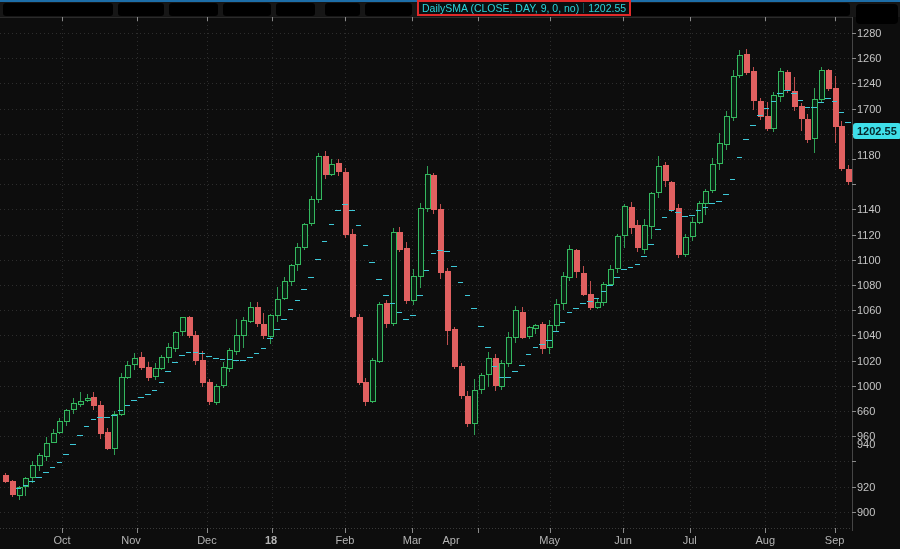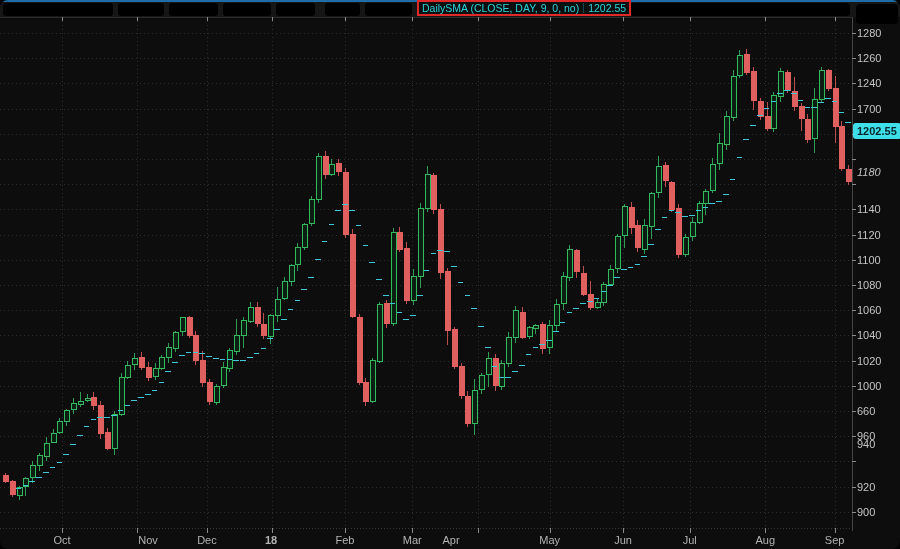--- a/index.html
+++ b/index.html
@@ -1,21 +1,20 @@
 <!DOCTYPE html>
 <html><head>
 <meta charset="utf-8">
 <style>
   html,body{margin:0;padding:0;background:#000;}
   *{box-sizing:border-box;}
   #window{
     position:relative;width:900px;height:549px;overflow:hidden;
     background:#0d0d0d;
     font-family:"Liberation Sans","DejaVu Sans",sans-serif;
-    border-radius:8px;
   }
   #top-border{position:absolute;left:0;top:0;width:900px;height:2px;background:#1d6ea8;}
   #header{position:absolute;left:0;top:2px;width:900px;height:15px;background:#161616;}
   .redacted-tab{position:absolute;top:1px;height:13px;background:#000;border-radius:3px;}
   #corner-box{position:absolute;top:4px;left:856px;width:42px;height:20px;background:#000;border-radius:4px;z-index:6;}
   #study-label{
     position:absolute;left:417px;top:0px;height:16px;
     display:flex;align-items:center;
     border:2px solid #e02a2a;background:#0b0f10;
     padding:0 3px;white-space:nowrap;z-index:5;
@@ -525,37 +524,37 @@
 
   <div id="price-axis"></div>
   <div id="time-axis"></div>
 
   <div id="sma-badge" style="top: 122.587px;">1202.55</div>
 <div class="price-label" style="top: 27px;">1280</div>
     <div class="price-label" style="top: 52.2px;">1260</div>
     <div class="price-label" style="top: 77.4px;">1240</div>
     <div class="price-label" style="top: 102.6px;">1700</div>
     <div class="price-label" style="top: 127.8px;">1200</div>
-    <div class="price-label" style="top: 166px; font-style: italic;">1180</div>
+    <div class="price-label" style="top: 149px;">1180</div>
     <div class="price-label" style="top: 178.2px; margin-left: 44px;">1160</div>
     <div class="price-label" style="top: 203.4px;">1140</div>
     <div class="price-label" style="top: 228.6px;">1120</div>
     <div class="price-label" style="top: 253.8px;">1100</div>
     <div class="price-label" style="top: 279px;">1080</div>
     <div class="price-label" style="top: 304.2px;">1060</div>
     <div class="price-label" style="top: 329.4px;">1040</div>
     <div class="price-label" style="top: 354.6px;">1020</div>
     <div class="price-label" style="top: 379.8px;">1000</div>
     <div class="price-label" style="top: 405px;">660</div>
     <div class="price-label" style="top: 430.2px;">960</div>
     <div class="price-label" style="top: 438px;">940</div>
     <div class="price-label" style="top: 480.6px;">920</div>
     <div class="price-label" style="top: 505.8px;">900</div>
     <div class="month-label" style="left: 62.12px;">Oct</div>
-    <div class="month-label" style="left: 148px; text-align: center;">Nov</div>
+    <div class="month-label" style="left: 131px; text-align: center;">Nov</div>
     <div class="month-label" style="left: 206.96px;">Dec</div>
     <div class="month-label" style="left: 271px; font-weight: bold;">18</div>
     <div class="month-label" style="left: 345px;">Feb</div>
     <div class="month-label" style="left: 412.32px;">Mar</div>
     <div class="month-label" style="left: 451px;">Apr</div>
     <div class="month-label" style="left: 549.68px;">May</div>
     <div class="month-label" style="left: 623.12px;">Jun</div>
     <div class="month-label" style="left: 689.76px;">Jul</div>
     <div class="month-label" style="left: 765.24px;">Aug</div>
     <div class="month-label" style="left: 834.6px;">Sep</div>

